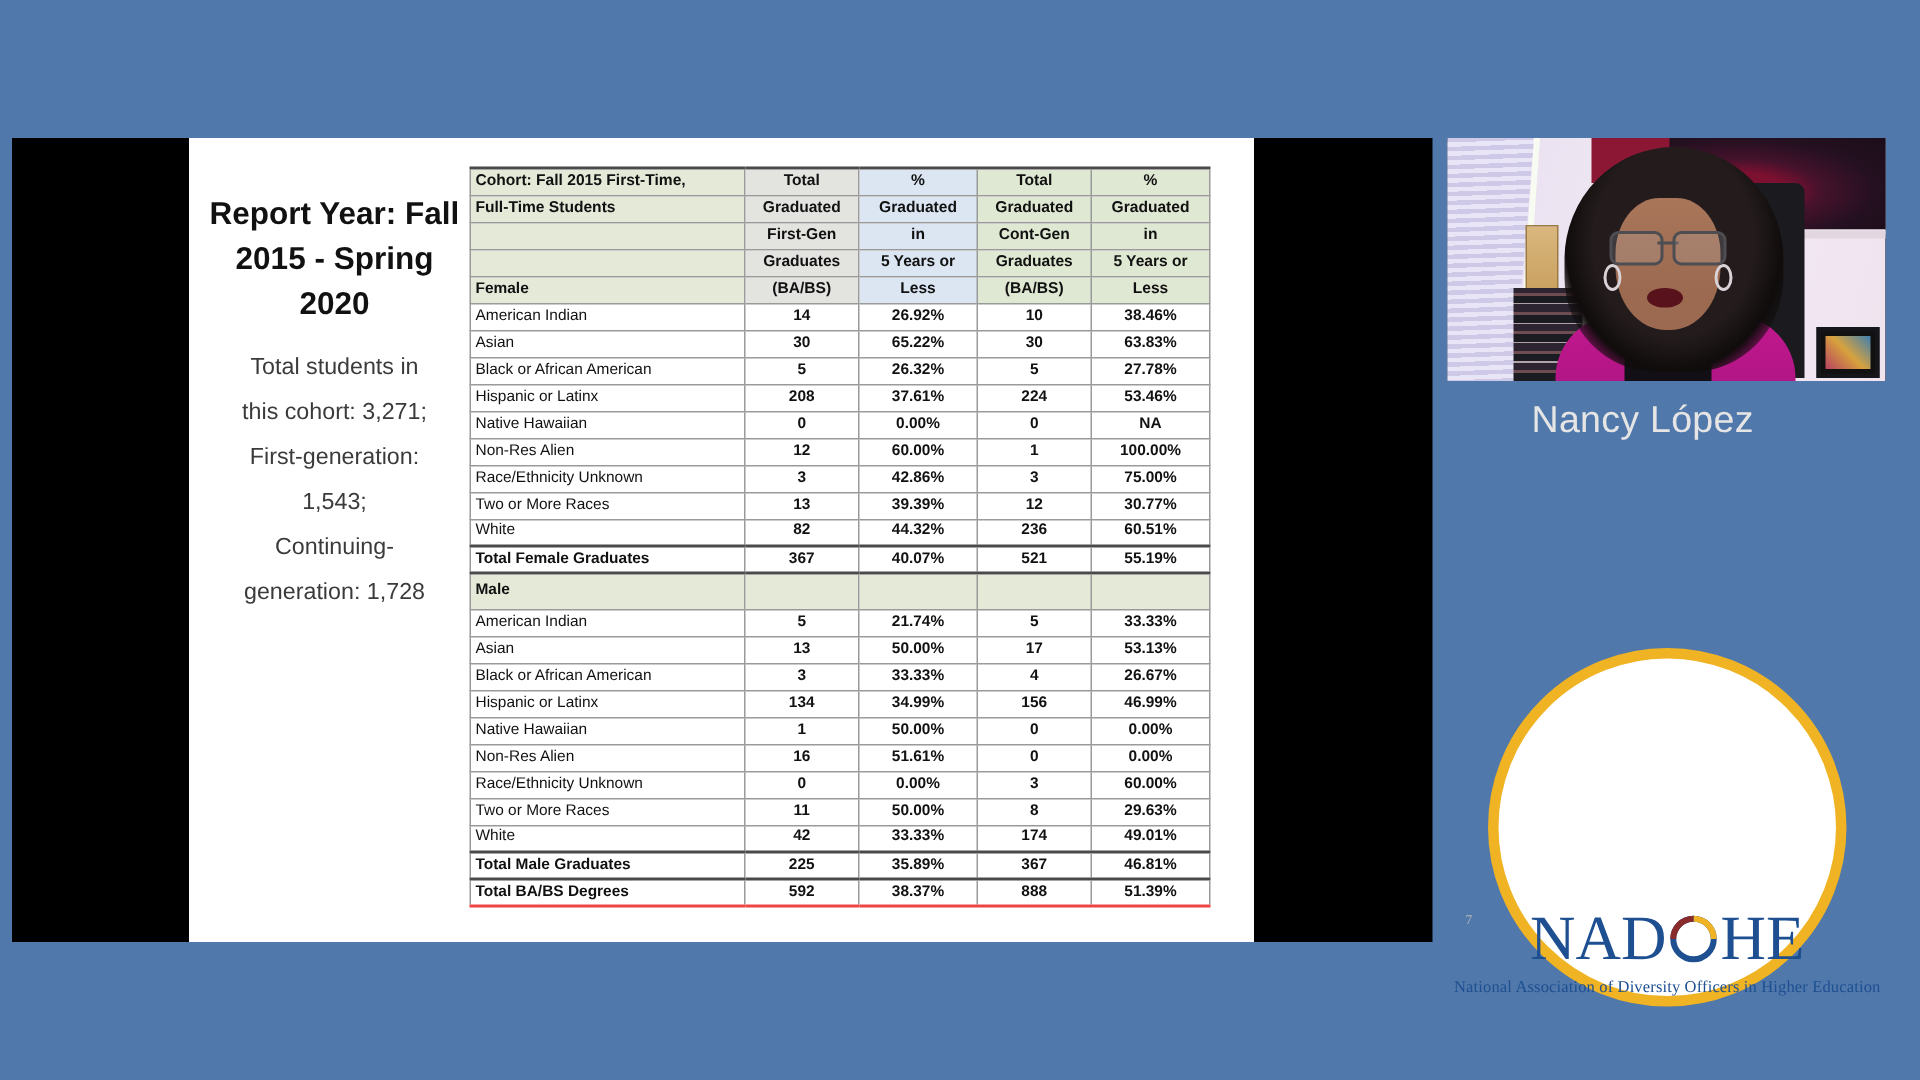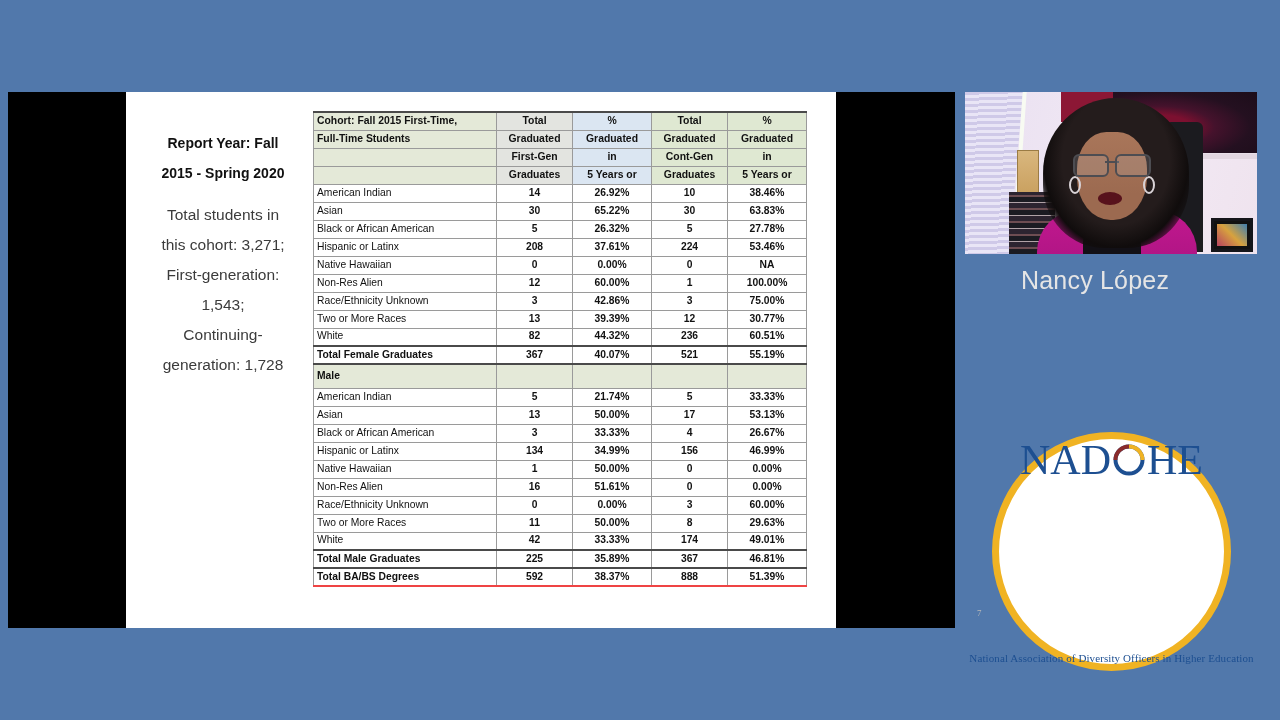--- a/index.html
+++ b/index.html
@@ -37,21 +37,21 @@
     font-size: 15.5px;
     font-weight: bold;
     letter-spacing: .2px;
     line-height: 28px;
     color: #111;
   }
   .title-line.ital { font-style: italic; font-weight: bold; }
   .report-block { margin-top: 28px; }
   .report-line {
     display: block;
-    font-size: 14px;
+    font-size: 21px;
     font-weight: bold;
     line-height: 30px;
     color: #111;
   }
   .cohort-block { margin-top: 12px; }
   .cohort-line {
     display: block;
     font-size: 15.5px;
     font-weight: normal;
     line-height: 30px;
@@ -196,21 +196,21 @@
   .logo-wrap {
     position: absolute;
     left: 992px; top: 432px;
     width: 239px; height: 239px;
     border-radius: 50%;
     background: #ffffff;
     border: 7px solid #f0b323;
     display: flex;
     flex-direction: column;
     align-items: center;
-    justify-content: space-between;
+    justify-content: flex-end;
   }
   .logo-word {
     font-family: "Liberation Serif", serif;
     font-size: 42px;
     letter-spacing: 0px;
     color: #1d4f91;
     line-height: 1;
     display: flex;
     align-items: baseline;
   }
@@ -288,20 +288,27 @@
               <td class="hdr-pct">in</td>
               <td class="hdr-num2">Cont-Gen</td>
               <td class="hdr-pct2">in</td>
             </tr>
             <tr>
               <td class="hdr-label"></td>
               <td class="hdr-num">Graduates</td>
               <td class="hdr-pct">5 Years or</td>
               <td class="hdr-num2">Graduates</td>
               <td class="hdr-pct2">5 Years or</td>
+            </tr>
+            <tr>
+              <td class="hdr-female">Female</td>
+              <td class="hdr-num">(BA/BS)</td>
+              <td class="hdr-pct">Less</td>
+              <td class="hdr-num2">(BA/BS)</td>
+              <td class="hdr-pct2">Less</td>
             </tr>
             <tr>
               <td class="rowlabel">American Indian</td>
               <td class="val">14</td>
               <td class="val">26.92%</td>
               <td class="val">10</td>
               <td class="val">38.46%</td>
             </tr>
             <tr>
               <td class="rowlabel">Asian</td>

